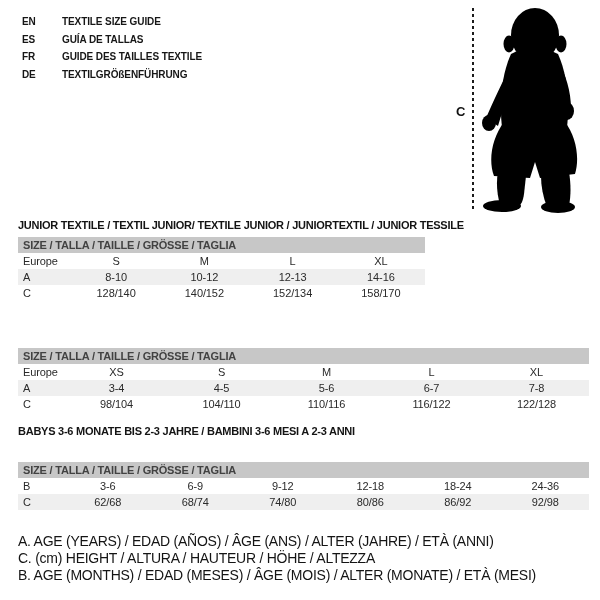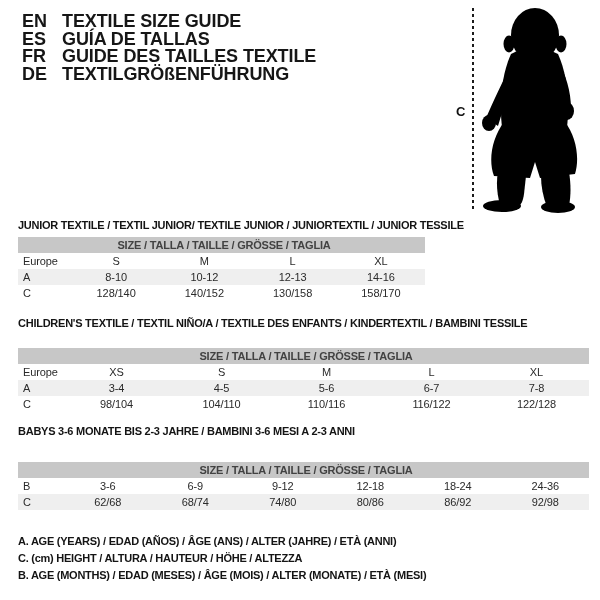--- a/index.html
+++ b/index.html
@@ -1,21 +1,21 @@
 <!DOCTYPE html>
 <html><head>
 <meta charset="utf-8">
 <style>
   * { margin:0; padding:0; box-sizing:border-box; }
   html,body { background:#ffffff; }
   body { font-family:"Liberation Sans", sans-serif; }
   .page { position:relative; width:600px; height:600px; background:#ffffff; overflow:hidden; color:#1f1f1f; }
 
   
-  .lang-block { position:absolute; top:13px; left:22px; font-weight:bold; font-size:18px; line-height:17.5px; letter-spacing:-0.1px; color:#161616; }
+  .lang-block { position:absolute; top:13px; left:22px; font-weight:bold; font-size:10px; line-height:17.5px; letter-spacing:-0.1px; color:#161616; }
   .lang-row { display:flex; }
   .lang-code { width:40px; }
 
   
   .measure-line { position:absolute; left:472px; top:8px; width:2px; height:204px;
     background:repeating-linear-gradient(to bottom, #1b1b1b 0 3px, transparent 3px 6px); }
   .measure-label { position:absolute; left:456px; top:104px; font-weight:bold; font-size:13px; color:#111; }
   .baby-svg { position:absolute; left:478px; top:4px; }
   .baby-svg * { fill:#000000; }
 
@@ -23,29 +23,29 @@
   .section-title { position:absolute; left:18px; font-weight:bold; font-size:11px; letter-spacing:-0.25px; color:#141414; line-height:16.5px; white-space:nowrap; }
   .t1 { top:217px; }
   .t2 { top:315px; }
   .t3 { top:423px; white-space:normal; width:480px; }
 
   
   table { position:absolute; left:18px; border-collapse:collapse; table-layout:fixed; font-size:11px; }
   .tbl-1 { top:237px; width:407px; }
   .tbl-2 { top:348px; width:571px; }
   .tbl-3 { top:462px; width:571px; }
-  th.bar { background:#c7c7c7; color:#424242; text-align:center; font-weight:bold; font-size:11px; letter-spacing:-0.2px; height:16px; padding:0 0 0 5px; }
+  th.bar { background:#c7c7c7; color:#424242; text-align:left; font-weight:bold; font-size:11px; letter-spacing:-0.2px; height:16px; padding:0 0 0 5px; }
   td { height:16px; text-align:center; color:#2a2a2a; letter-spacing:-0.1px; }
   td.label { text-align:left; padding-left:5px; }
   tr.alt td { background:#efefef; }
   col.label-col { width:54px; }
   .tbl-2 col.label-col, .tbl-3 col.label-col { width:46px; }
 
   
-  .footnotes { position:absolute; left:18px; top:533px; font-weight:bold; font-size:11px; line-height:17px; letter-spacing:-0.25px; color:#141414; }
+  .footnotes { position:absolute; left:18px; top:533px; font-weight:normal; font-size:14px; line-height:17px; letter-spacing:-0.25px; color:#141414; }
 </style>
 </head>
 <body>
 
 <div class="page">
 
   <div class="lang-block">
     <div class="lang-row">
       <span class="lang-code">EN</span>
       <span class="lang-label">TEXTILE SIZE GUIDE</span>
@@ -108,27 +108,26 @@
         <td class="label">A</td>
         <td>8-10</td>
         <td>10-12</td>
         <td>12-13</td>
         <td>14-16</td>
       </tr>
       <tr>
         <td class="label">C</td>
         <td>128/140</td>
         <td>140/152</td>
-        <td>130/158</td>
+        <td>152/134</td>
         <td>158/170</td>
       </tr>
     </tbody>
   </table>
 
-  <div class="section-title t2">CHILDREN'S TEXTILE / TEXTIL NIÑO/A / TEXTILE DES ENFANTS / KINDERTEXTIL / BAMBINI TESSILE</div>
   <table class="tbl-2">
     <colgroup>
         <col class="label-col">
         <col>
         <col>
         <col>
         <col>
         <col>
       </colgroup>
     <thead>

